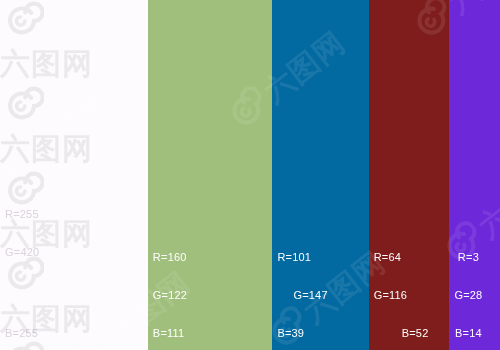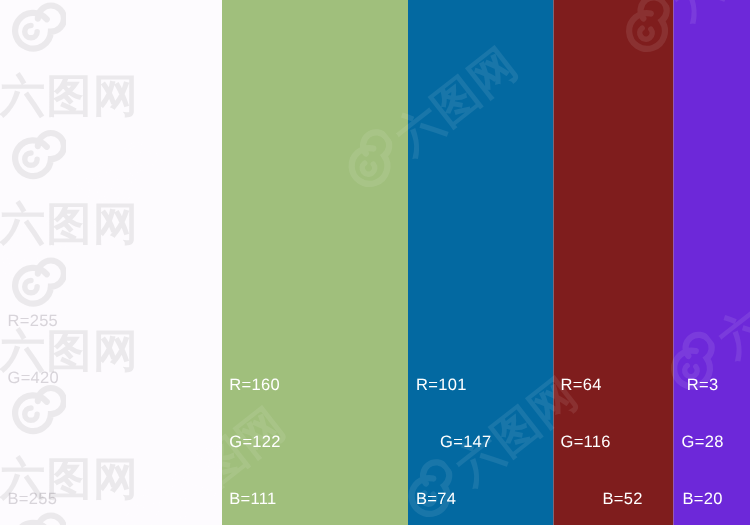--- a/index.html
+++ b/index.html
@@ -112,35 +112,35 @@
       <div class="swatch-labels">
         <div class="swatch-label" style="color: rgb(255, 255, 255);">R=160</div>
         <div class="swatch-label" style="color: rgb(255, 255, 255);">G=122</div>
         <div class="swatch-label" style="color: rgb(255, 255, 255);">B=111</div>
       </div>
     </div>
     <div class="swatch" style="width: 99px; background: #0369a1;">
       <div class="swatch-labels">
         <div class="swatch-label" style="color: rgb(255, 255, 255);">R=101</div>
         <div class="swatch-label" style="color: rgb(255, 255, 255); margin-left: 16px;">G=147</div>
-        <div class="swatch-label" style="color: rgb(255, 255, 255);">B=74</div>
+        <div class="swatch-label" style="color: rgb(255, 255, 255);">B=39</div>
       </div>
     </div>
     <div class="swatch" style="width: 83px; background: #7f1d1d;">
       <div class="swatch-labels">
         <div class="swatch-label" style="color: rgb(255, 255, 255);">R=64</div>
         <div class="swatch-label" style="color: rgb(255, 255, 255);">G=116</div>
         <div class="swatch-label" style="color: rgb(255, 255, 255); padding-left: 28px;">B=52</div>
       </div>
     </div>
     <div class="swatch" style="width: 52px; background: #6d28d9; text-align: center;">
       <div class="swatch-labels">
         <div class="swatch-label" style="color: rgb(255, 255, 255);">R=3</div>
         <div class="swatch-label" style="color: rgb(255, 255, 255);">G=28</div>
-        <div class="swatch-label" style="color: rgb(255, 255, 255);">B=20</div>
+        <div class="swatch-label" style="color: rgb(255, 255, 255);">B=14</div>
       </div>
     </div>
     <div id="watermark-overlay">
       <div class="wm-tile" style="left: -20px; top: 120px;">
         <svg class="wm-spiral" width="44" height="44" viewBox="0 0 48 48" aria-hidden="true">
           <path fill="none" stroke="currentColor" stroke-width="4.5" stroke-linecap="round" d="M34 14a13 13 0 1 0 3 9 9.5 9.5 0 1 0-9.5-9.5"></path>
           <path fill="none" stroke="currentColor" stroke-width="4" stroke-linecap="round" d="M27 23a4.5 4.5 0 1 1-4.5-4.5"></path>
         </svg>
         <span class="wm-chars">六图网</span>
       </div>

